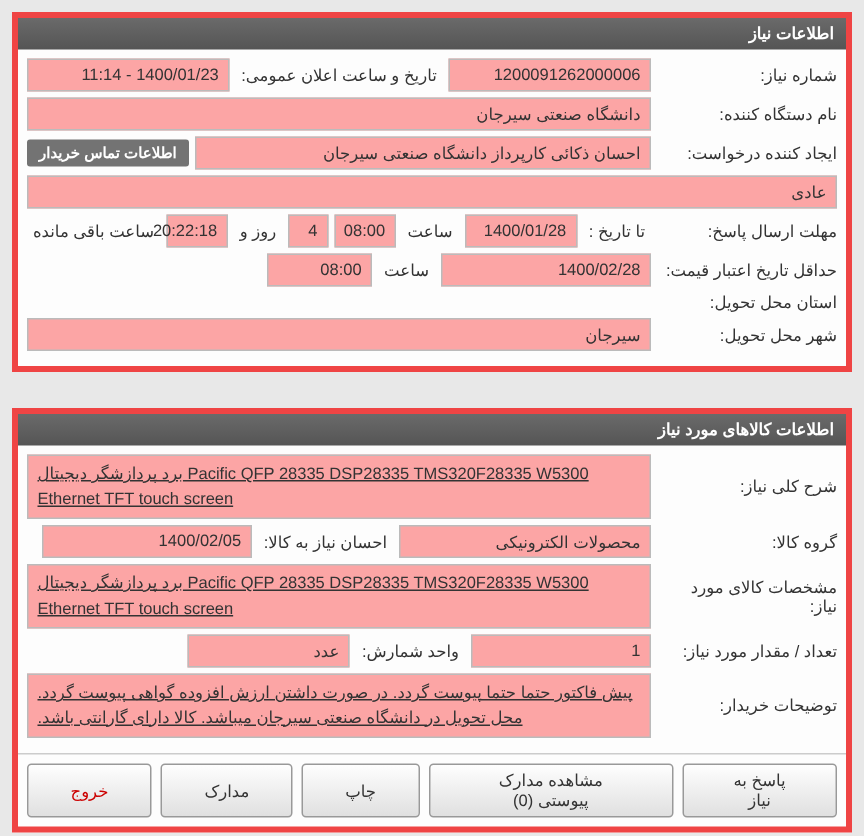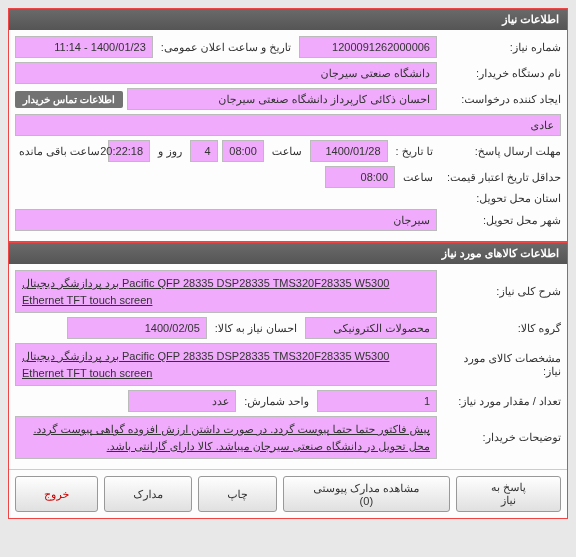--- a/index.html
+++ b/index.html
@@ -4,22 +4,22 @@
 <style>
 * { box-sizing: border-box; margin: 0; padding: 0; }
 body {
   font-family: Tahoma, Arial, sans-serif;
   font-size: 11px;
   background: #e8e8e8;
   direction: rtl;
   padding: 8px;
 }
 .panel {
-  border: 1px solid #ef4444;
-  margin-bottom: 0;
+  border: 4px solid #ef4444;
+  margin-bottom: 24px;
   background: #fdfdfd;
 }
 .panel-header {
   background: linear-gradient(to bottom, #6a6a6a, #555);
   color: #fff;
   padding: 4px 8px;
   font-size: 11px;
   font-weight: bold;
 }
 .panel-body {
@@ -33,21 +33,21 @@
   flex-wrap: nowrap;
 }
 .label {
   width: 120px;
   text-align: right;
   color: #333;
   padding-left: 4px;
   flex-shrink: 0;
 }
 .field {
-  background: #f0abfc;
+  background: #fca5a5;
   border: 1px solid #bbb;
   padding: 3px 6px;
   height: 22px;
   display: flex;
   align-items: center;
   color: #333;
   min-width: 0;
 }
 .field.wide { flex: 1; }
 .field.med { width: 140px; }
@@ -85,38 +85,38 @@
 .btn.red { color: #c00; }
 .multiline {
   min-height: 34px;
   height: auto;
   padding: 4px 6px;
   line-height: 1.5;
   direction: ltr;
   text-align: left;
   text-decoration: underline;
 }
-.rtl-text { direction: rtl; text-align: right; }
+.rtl-text { direction: rtl; }
 </style>
 </head>
 <body>
 
 <div class="panel">
   <div class="panel-header">اطلاعات نیاز</div>
   <div class="panel-body">
 
     <div class="row">
       <div class="label">شماره نیاز:</div>
       <div class="field med">1200091262000006</div>
       <div class="sublabel">تاریخ و ساعت اعلان عمومی:</div>
       <div class="field med">1400/01/23 - 11:14</div>
     </div>
 
     <div class="row">
-      <div class="label">نام دستگاه خریدار:</div>
+      <div class="label">نام دستگاه کننده:</div>
       <div class="field wide">دانشگاه صنعتی سیرجان</div>
     </div>
 
     <div class="row">
       <div class="label">ایجاد کننده درخواست:</div>
       <div class="field wide">احسان ذکائی کارپرداز دانشگاه صنعتی سیرجان</div>
       <div class="badge">اطلاعات تماس خریدار</div>
     </div>
 
     <div class="row">
@@ -130,20 +130,21 @@
       <div class="sublabel">ساعت</div>
       <div class="field sm">08:00</div>
       <div class="field xs">4</div>
       <div class="sublabel">روز و</div>
       <div class="field sm">20:22:18</div>
       <div class="sublabel">ساعت باقی مانده</div>
     </div>
 
     <div class="row">
       <div class="label">حداقل تاریخ اعتبار قیمت:</div>
+      <div class="field med">1400/02/28</div>
       <div class="sublabel">ساعت</div>
       <div class="field sm">08:00</div>
     </div>
 
     <div class="row">
       <div class="label">استان محل تحویل:</div>
     </div>
 
     <div class="row">
       <div class="label">شهر محل تحویل:</div>
@@ -157,21 +158,21 @@
   <div class="panel-header">اطلاعات کالاهای مورد نیاز</div>
   <div class="panel-body">
 
     <div class="row">
       <div class="label">شرح کلی نیاز:</div>
       <div class="field wide multiline">برد پردازشگر دیجیتال Pacific QFP 28335 DSP28335 TMS320F28335 W5300 Ethernet TFT touch screen</div>
     </div>
 
     <div class="row">
       <div class="label">گروه کالا:</div>
-      <div class="field" style="width:132px">محصولات الکترونیکی</div>
+      <div class="field" style="width:168px">محصولات الکترونیکی</div>
       <div class="sublabel">احسان نیاز به کالا:</div>
       <div class="field med">1400/02/05</div>
     </div>
 
     <div class="row">
       <div class="label">مشخصات کالای مورد نیاز:</div>
       <div class="field wide multiline">برد پردازشگر دیجیتال Pacific QFP 28335 DSP28335 TMS320F28335 W5300 Ethernet TFT touch screen</div>
     </div>
 
     <div class="row">

